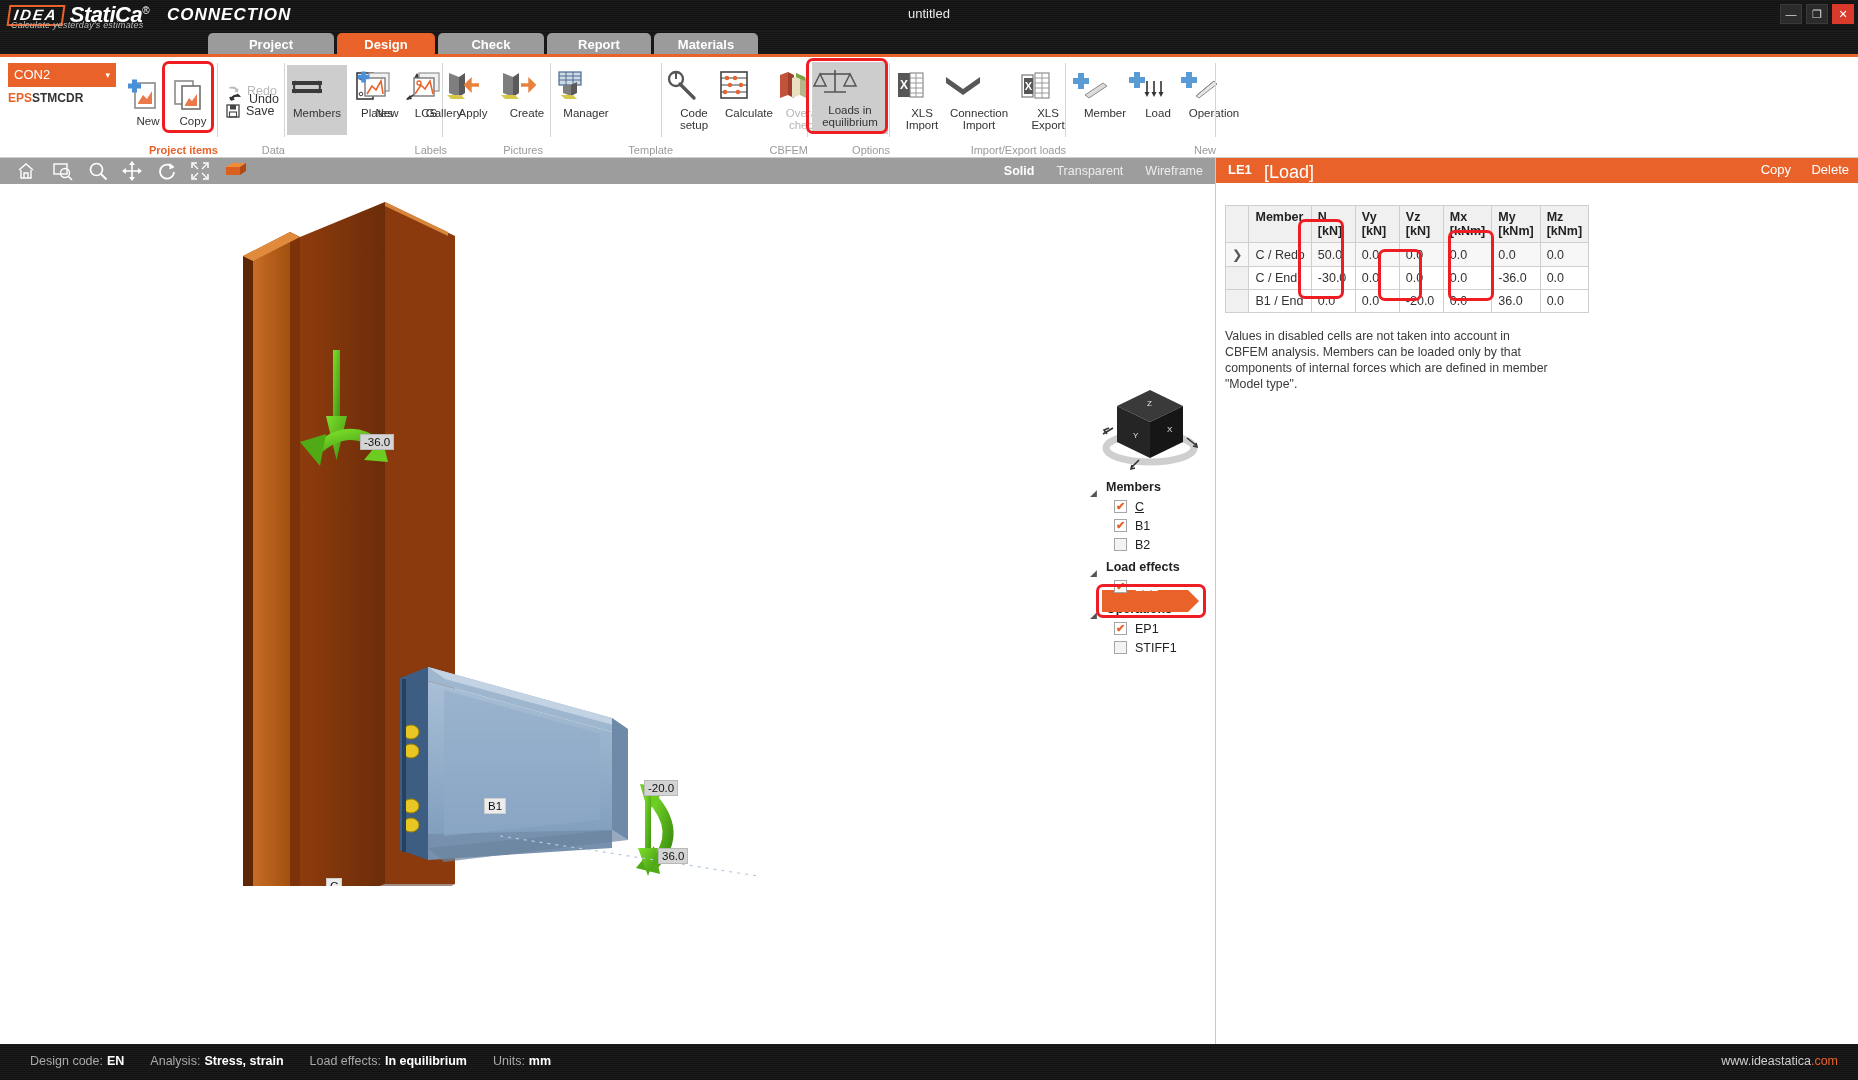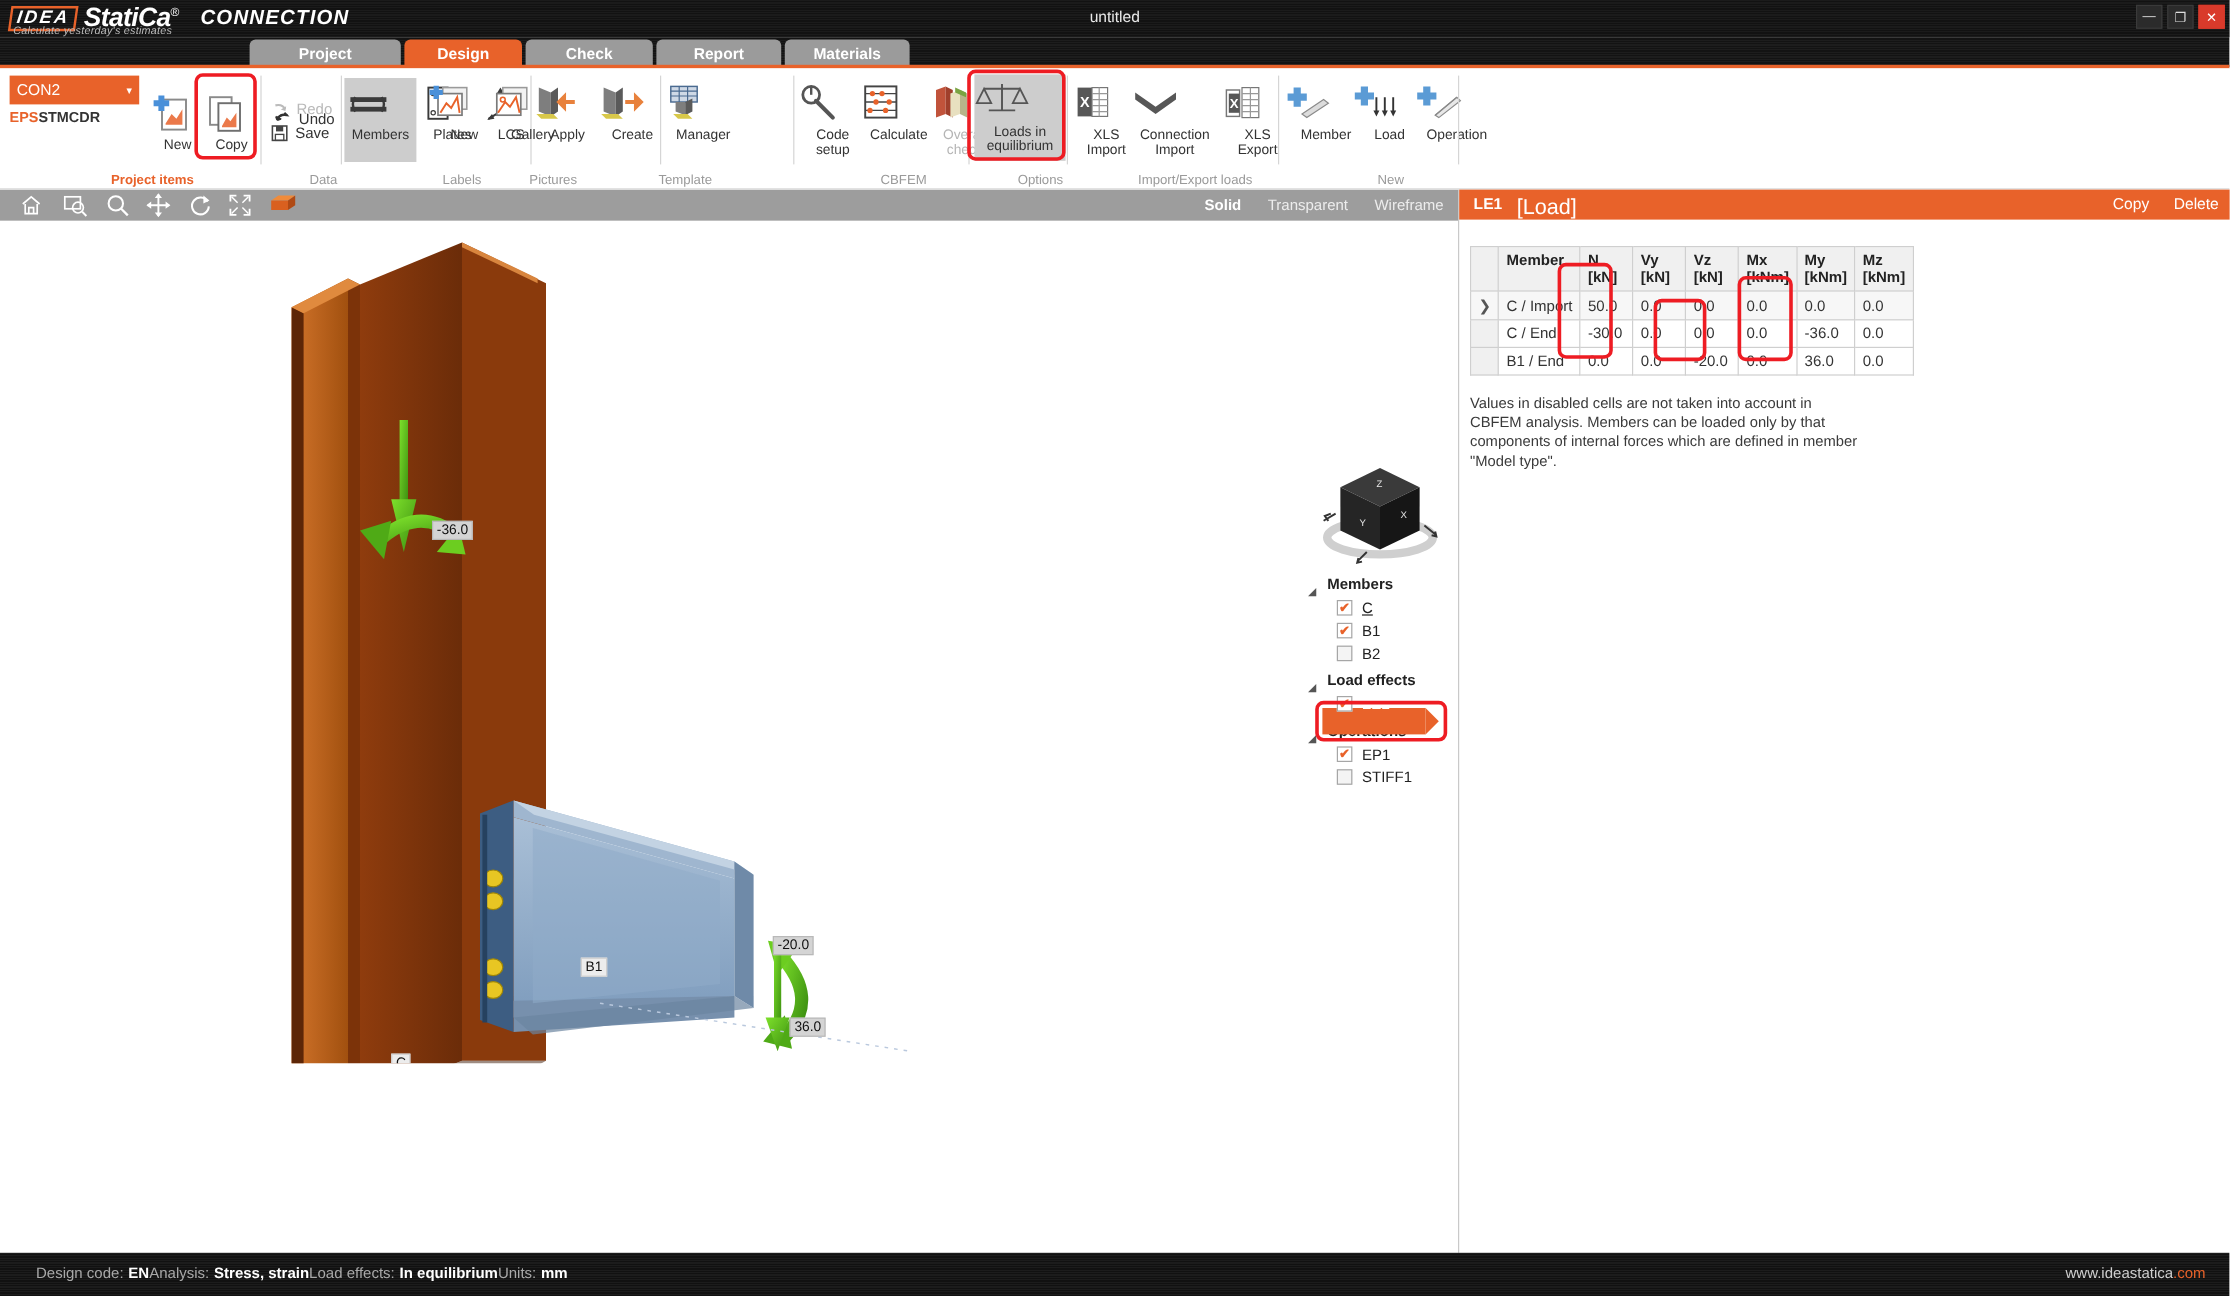--- a/index.html
+++ b/index.html
@@ -71,21 +71,21 @@
   }
 
   
   .ribbon {
     position:absolute; left:0; top:57px; width:1858px; height:101px;
     background:#fff; border-bottom:1px solid #cfcfcf;
   }
   .rgroup { position:absolute; top:0; height:101px; }
   .rgroup .sep { position:absolute; right:0; top:6px; width:1px; height:74px; background:#d5d5d5; }
   .rgroup-label {
-    position:absolute; bottom:2px; left:0; width:100%; text-align:center;
+    position:absolute; bottom:2px; left:0; width:100%; text-align:right;
     font-size:11px; color:#9a9a9a;padding-left:36px;
   }
   .rgroup-label.accent { color:#e8622a; font-weight:bold; }
 
   .combo {
     position:absolute; left:8px; top:6px; width:108px; height:24px;
     background:#e8622a; color:#fff; font-size:13px; line-height:24px; padding-left:6px;
     cursor:pointer;
   }
   .combo .caret { position:absolute; right:6px; top:0; font-size:9px; }
@@ -177,21 +177,21 @@
     position:absolute; left:9px; top:170px; width:330px;
     font-size:12.3px; color:#3a3a3a; line-height:16px;
   }
 
   
   .statusbar {
     position:absolute; left:0; top:1044px; width:1858px; height:36px;
     background: repeating-linear-gradient(180deg, #1c1c1c 0px, #1c1c1c 1px, #111 1px, #111 2px);
     color:#fff;
   }
-  .sb-items { position:absolute; left:30px; top:10px; display:flex; font-size:12.5px;text-align:right; }
+  .sb-items { position:absolute; left:30px; top:10px; display:flex; gap:26px; font-size:12.5px;text-align:right; }
   .sb-items .k { color:#a9a9a9; }
   .sb-items .v { color:#fff; font-weight:bold; margin-left:4px; }
   .sb-url { position:absolute; right:20px; top:10px; font-size:12.5px; color:#e8622a; }
   .sb-url .w { color:#cfcfcf; }
 
   svg { display:block; overflow:visible; }
 </style>
 </head>
 <body>
 
@@ -765,21 +765,21 @@
           <th><span>Vy</span><span class="u">[kN]</span></th>
           <th><span>Vz</span><span class="u">[kN]</span></th>
           <th><span>Mx</span><span class="u">[kNm]</span></th>
           <th><span>My</span><span class="u">[kNm]</span></th>
           <th><span>Mz</span><span class="u">[kNm]</span></th>
         </tr>
       </thead>
       <tbody>
         <tr class="selrow">
           <td class="arrowcell">❯</td>
-          <td>C / Import</td>
+          <td>C / Redo</td>
           <td>50.0</td>
           <td>0.0</td>
           <td>0.0</td>
           <td>0.0</td>
           <td>0.0</td>
           <td>0.0</td>
         </tr>
         <tr>
           <td class="arrowcell"></td>
           <td>C / End</td>

